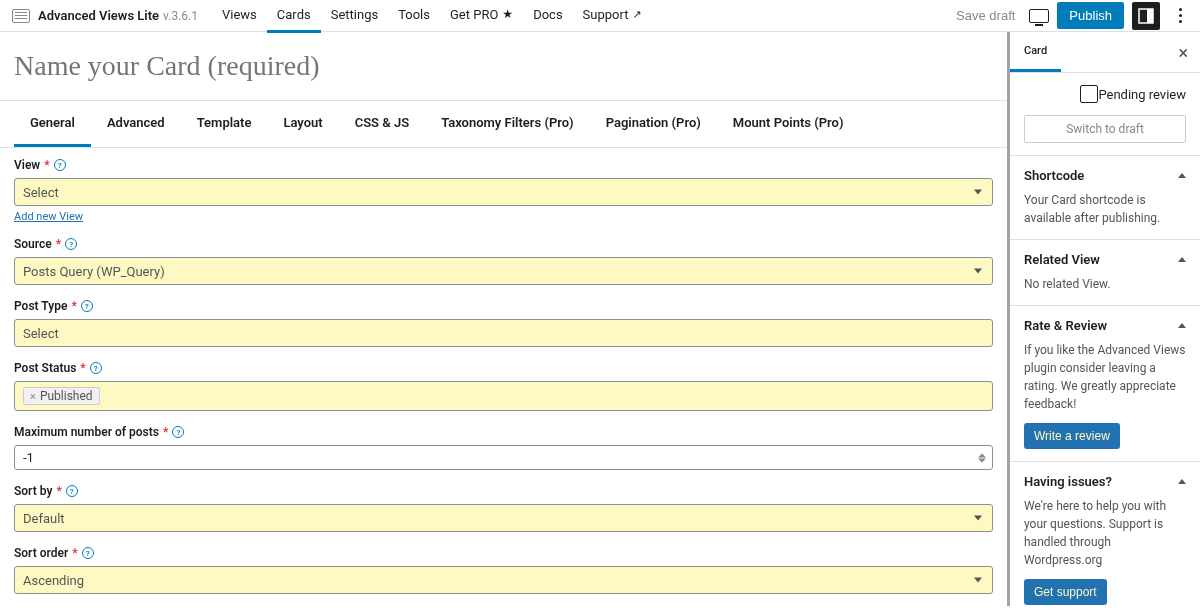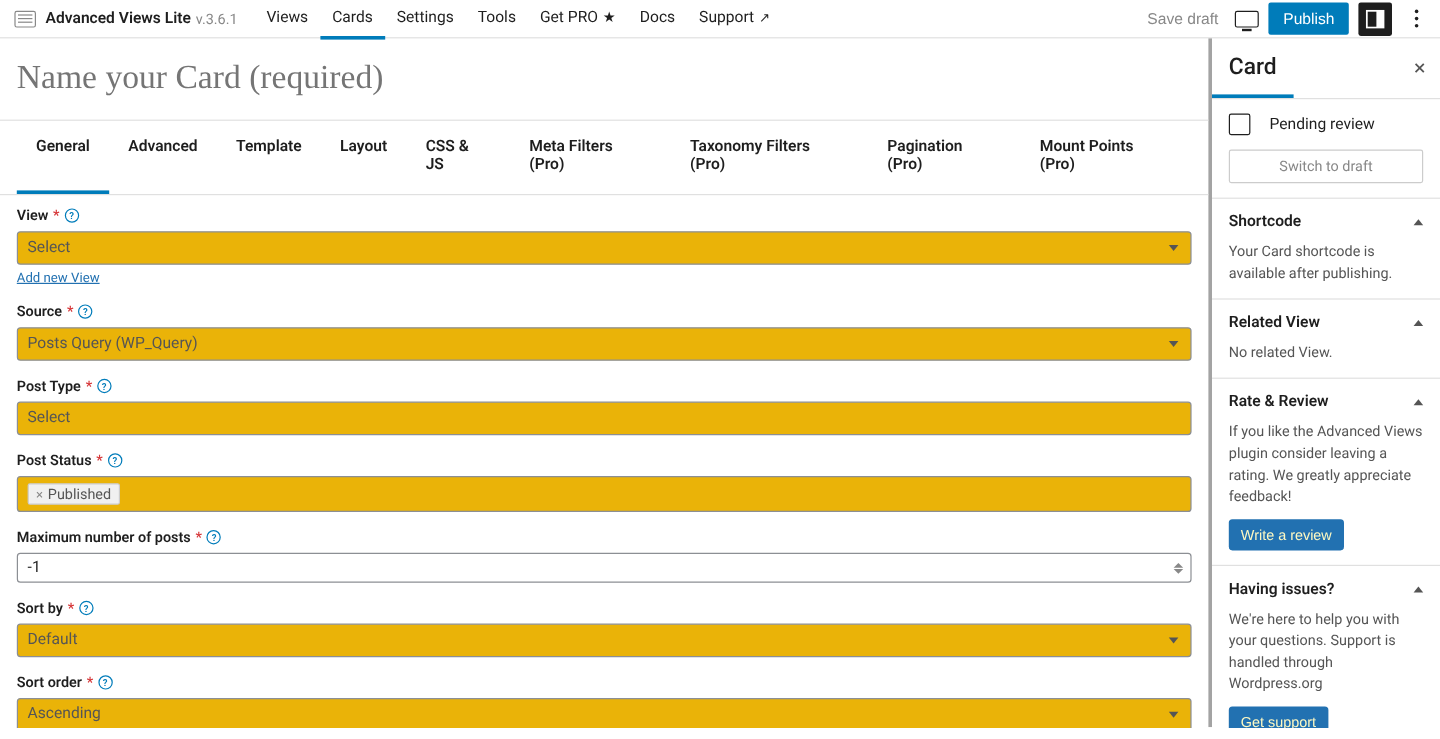--- a/index.html
+++ b/index.html
@@ -27,39 +27,39 @@
   .title-area { padding: 18px 14px; border-bottom: 1px solid #e0e0e0; background:#fafafa00; }
   .title-input { width: 100%; border: none; outline: none; font-family: Georgia, serif; font-size: 28px; color: #888; background: transparent; }
   .tabs-row { display: flex; gap: 0; padding: 0 14px; border-bottom: 1px solid #e0e0e0; }
   .tabs-row a { padding: 14px 16px; font-size: 13px; font-weight: 600; color: #1e1e1e; text-decoration: none; border-bottom: 3px solid transparent; cursor: pointer; }
   .tabs-row a.active { border-bottom-color: #007cba; }
   .form-area { padding: 10px 14px 20px; }
   .field { margin-bottom: 14px; }
   .field-label { font-size: 12px; font-weight: 600; margin-bottom: 6px; display: flex; align-items: center; gap: 4px; }
   .req { color: #d63638; }
   .info-icon { width: 12px; height: 12px; border: 1px solid #007cba; color: #007cba; border-radius: 50%; font-size: 8px; display: inline-flex; align-items: center; justify-content: center; cursor: pointer; }
-  .select-box, .input-box { width: 100%; border: 1px solid #8c8f94; border-radius: 3px; padding: 5px 8px; font-size: 13px; color: #555; background: #eab308; min-height: 28px; position: relative; display:flex; align-items:flex-start; }
+  .select-box, .input-box { width: 100%; border: 1px solid #8c8f94; border-radius: 3px; padding: 5px 8px; font-size: 13px; color: #555; background: #fef9c3; min-height: 28px; position: relative; display:flex; align-items:center; }
   .select-box::after { content: ""; position: absolute; right: 10px; top: 50%; transform: translateY(-50%); border-left: 4px solid transparent; border-right: 4px solid transparent; border-top: 5px solid #555; }
   .number-box { display:flex; align-items:center; width:100%; border:1px solid #8c8f94; border-radius:3px; padding:4px 8px; font-size:13px; position:relative; }
   .number-box .spin { position:absolute; right:6px; top:50%; transform:translateY(-50%); display:flex; flex-direction:column; gap:1px; }
   .number-box .spin span { width:0;height:0;border-left:4px solid transparent;border-right:4px solid transparent; cursor:pointer;}
   .number-box .spin .up{border-bottom:4px solid #888;}
   .number-box .spin .down{border-top:4px solid #888;}
   .add-link { color: #2271b1; text-decoration: underline; font-size: 11px; margin-top: 4px; display: inline-block; cursor: pointer; }
   .tag-chip { display: inline-flex; align-items: center; background: #f0f0f0; border: 1px solid #ccc; border-radius: 2px; padding: 1px 6px; font-size: 12px; gap: 4px; }
   .tag-chip .x { color: #888; cursor: pointer; font-size:11px; }
   .side-col { width: 190px; flex: 0 0 190px; border-left: none; overflow-y: auto; }
   .side-tabs { display: flex; align-items: center; justify-content: space-between; border-bottom: 1px solid #e0e0e0; padding: 0 6px 0 0; }
-  .side-tab { padding: 12px 14px; font-size: 19px; font-weight:500; border-bottom: 3px solid transparent; cursor: pointer; }
+  .side-tab { padding: 12px 14px; font-size: 11px; font-weight:500; border-bottom: 3px solid transparent; cursor: pointer; }
   .side-tab.active { border-bottom-color: #007cba; }
   .side-close { font-size: 18px; cursor: pointer; color:#555; padding:4px 6px; }
   .side-section { padding: 12px 14px; border-bottom: 1px solid #e0e0e0; }
   .side-heading { font-weight: 600; font-size: 13px; display:flex; justify-content:space-between; align-items:center; cursor:pointer; }
   .chev-up { width:0;height:0;border-left:4px solid transparent;border-right:4px solid transparent;border-bottom:5px solid #555; }
-  .checkbox-row { display: flex; align-items: center; gap: 16px; font-size: 13px; margin-bottom: 12px; }
+  .checkbox-row { display: flex; align-items: center; gap: 0; font-size: 13px; margin-bottom: 12px; justify-content: flex-end; }
   .cb { width: 18px; height: 18px; border: 1.5px solid #1e1e1e; border-radius:2px; cursor:pointer; }
   .switch-draft { width: 100%; border: 1px solid #ccc; background: #fff; color: #888; padding: 6px; font-size: 12px; border-radius: 2px; cursor: pointer; text-align:center; }
   .side-text { font-size: 12px; color: #555; line-height: 1.5; margin-top: 8px; }
   .side-btn { background: #2271b1; color: #fef9c3; border: none; padding: 6px 10px; font-size: 12px; border-radius: 3px; cursor: pointer; margin-top: 10px; }
   .star-icon { font-size: 12px; }
   .ext-icon { font-size: 11px; }
 </style>
 </head>
 <body>
 
@@ -110,21 +110,20 @@
   <div class="main-col">
     <div class="title-area">
       <input class="title-input" placeholder="Name your Card (required)" style="">
     </div>
     <div class="tabs-row">
       <a class="active">General</a>
       <a>Advanced</a>
       <a>Template</a>
       <a>Layout</a>
       <a>CSS &amp; JS</a>
-      <a>Meta Filters (Pro)</a>
       <a>Taxonomy Filters (Pro)</a>
       <a>Pagination (Pro)</a>
       <a>Mount Points (Pro)</a>
     </div>
 
     <div class="form-area">
       <div class="field">
         <div class="field-label">
             <span>View</span> 
             <span class="req">*</span> 

